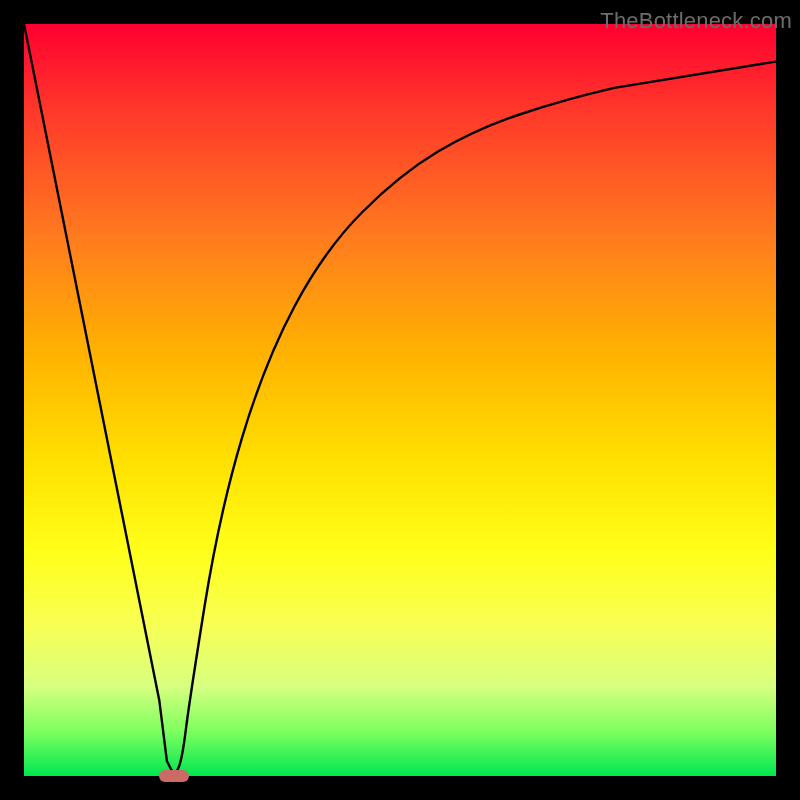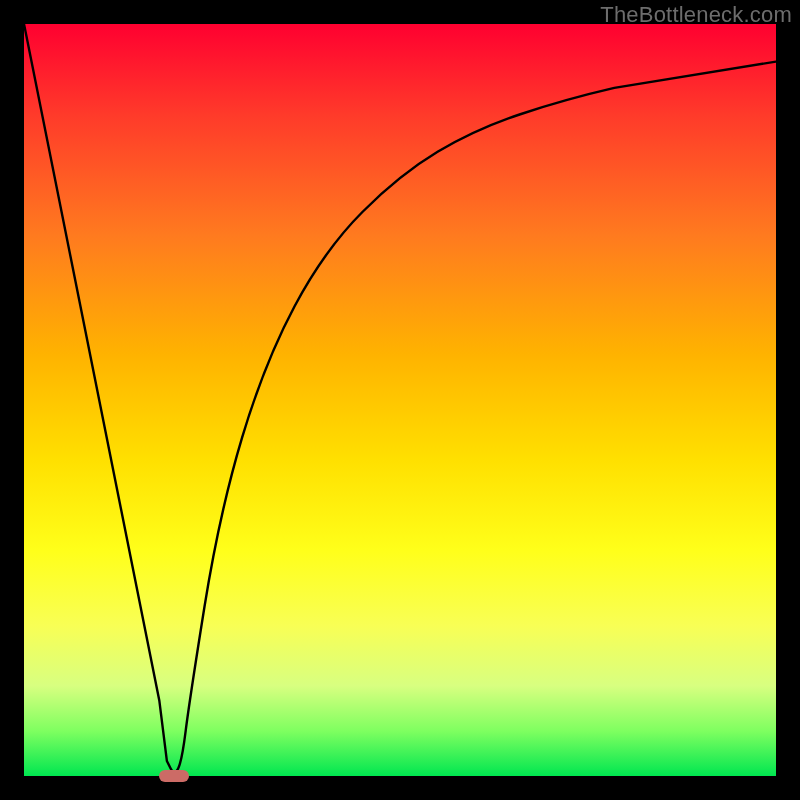--- a/index.html
+++ b/index.html
@@ -24,21 +24,21 @@
       #ffb300 44%,
       #ffe000 58%,
       #ffff1a 70%,
       #f8ff55 80%,
       #d8ff80 88%,
       #7fff60 94%,
       #00e650 100%);
   }
   .watermark {
     position: absolute;
-    top: 2px;
+    top: 8px;
     right: 8px;
     color: #6d6d6d;
     font-size: 22px;
     letter-spacing: 0.2px;
     z-index: 10;
   }
   svg.curve {
     position: absolute;
     left: 24px;
     top: 24px;

